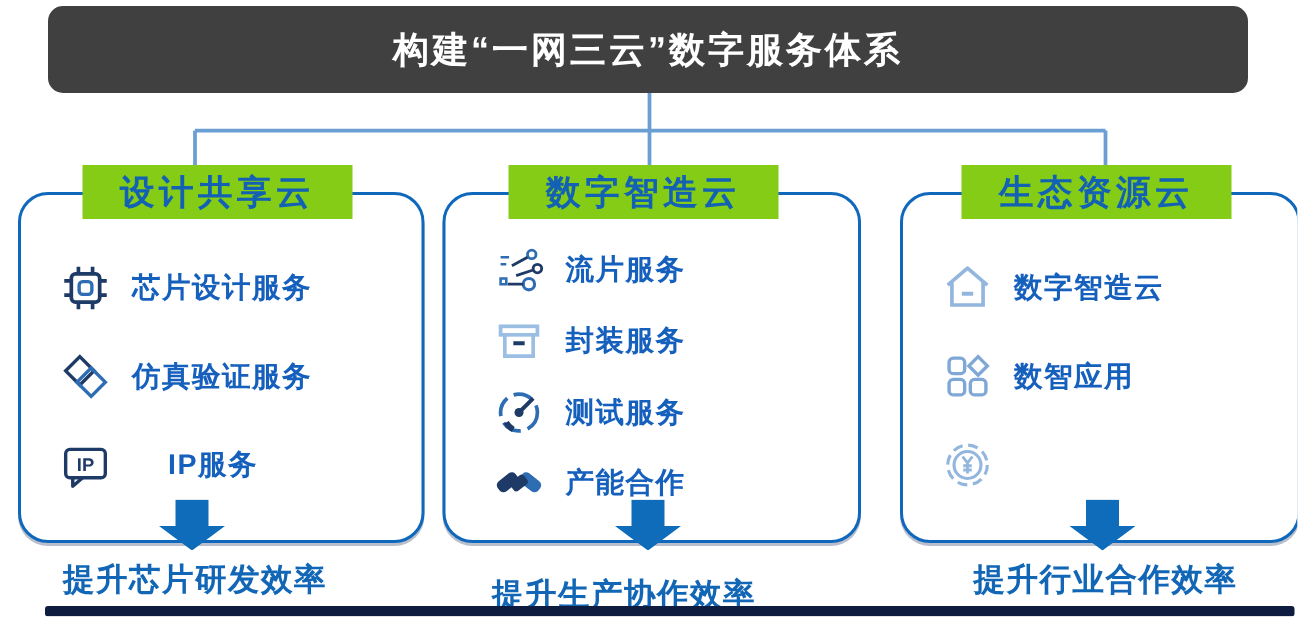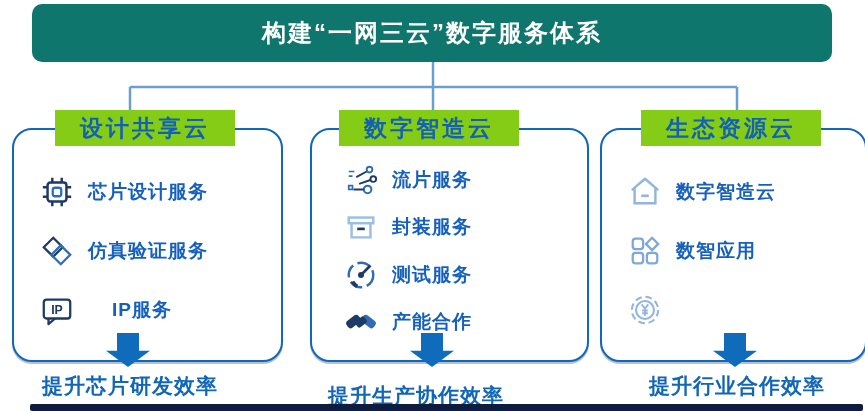--- a/index.html
+++ b/index.html
@@ -3,38 +3,38 @@
 <meta charset="utf-8">
 <style>
   html,body{margin:0;padding:0;background:#fff;}
   .canvas{
     position:relative;width:865px;height:411px;background:#ffffff;overflow:hidden;
     font-family:"Liberation Sans",sans-serif;
   }
   
   .banner{
     position:absolute;left:32px;top:4px;width:800px;height:58px;
-    background:#0f766e;border-radius:10px;
+    background:#404040;border-radius:10px;
     display:flex;align-items:center;justify-content:center;
   }
   .banner span{
     color:#ffffff;font-size:24px;font-weight:bold;letter-spacing:2px;
   }
   
   .connectors{position:absolute;left:0;top:0;width:865px;height:411px;pointer-events:none;}
   
   .col-box{
     position:absolute;top:128px;height:198px;
     border:2.5px solid #1068bd;border-radius:20px;background:#ffffff;
     box-shadow:0 2px 0 rgba(22,44,86,.30);
     display:flex;flex-direction:column;justify-content:space-evenly;
     padding:22px 6px 10px 26px;box-sizing:content-box;
   }
   .box-1{left:12px;width:235px;}
-  .box-2{left:310px;width:237px;padding-left:32px;}
+  .box-2{left:295px;width:237px;padding-left:32px;}
   .box-3{left:600px;width:231px;}
   .srow{display:flex;align-items:center;gap:14px;height:38px;}
   .srow .ico{width:34px;height:34px;flex:0 0 34px;display:flex;align-items:center;justify-content:center;}
   .srow .lbl{font-size:19px;font-weight:bold;color:#1660bd;letter-spacing:1px;white-space:nowrap;}
   .lbl.indent{margin-left:24px;}
   
   .col-header{
     position:absolute;top:110px;width:180px;height:36px;background:#84cc16;
     display:flex;align-items:center;justify-content:center;
   }

